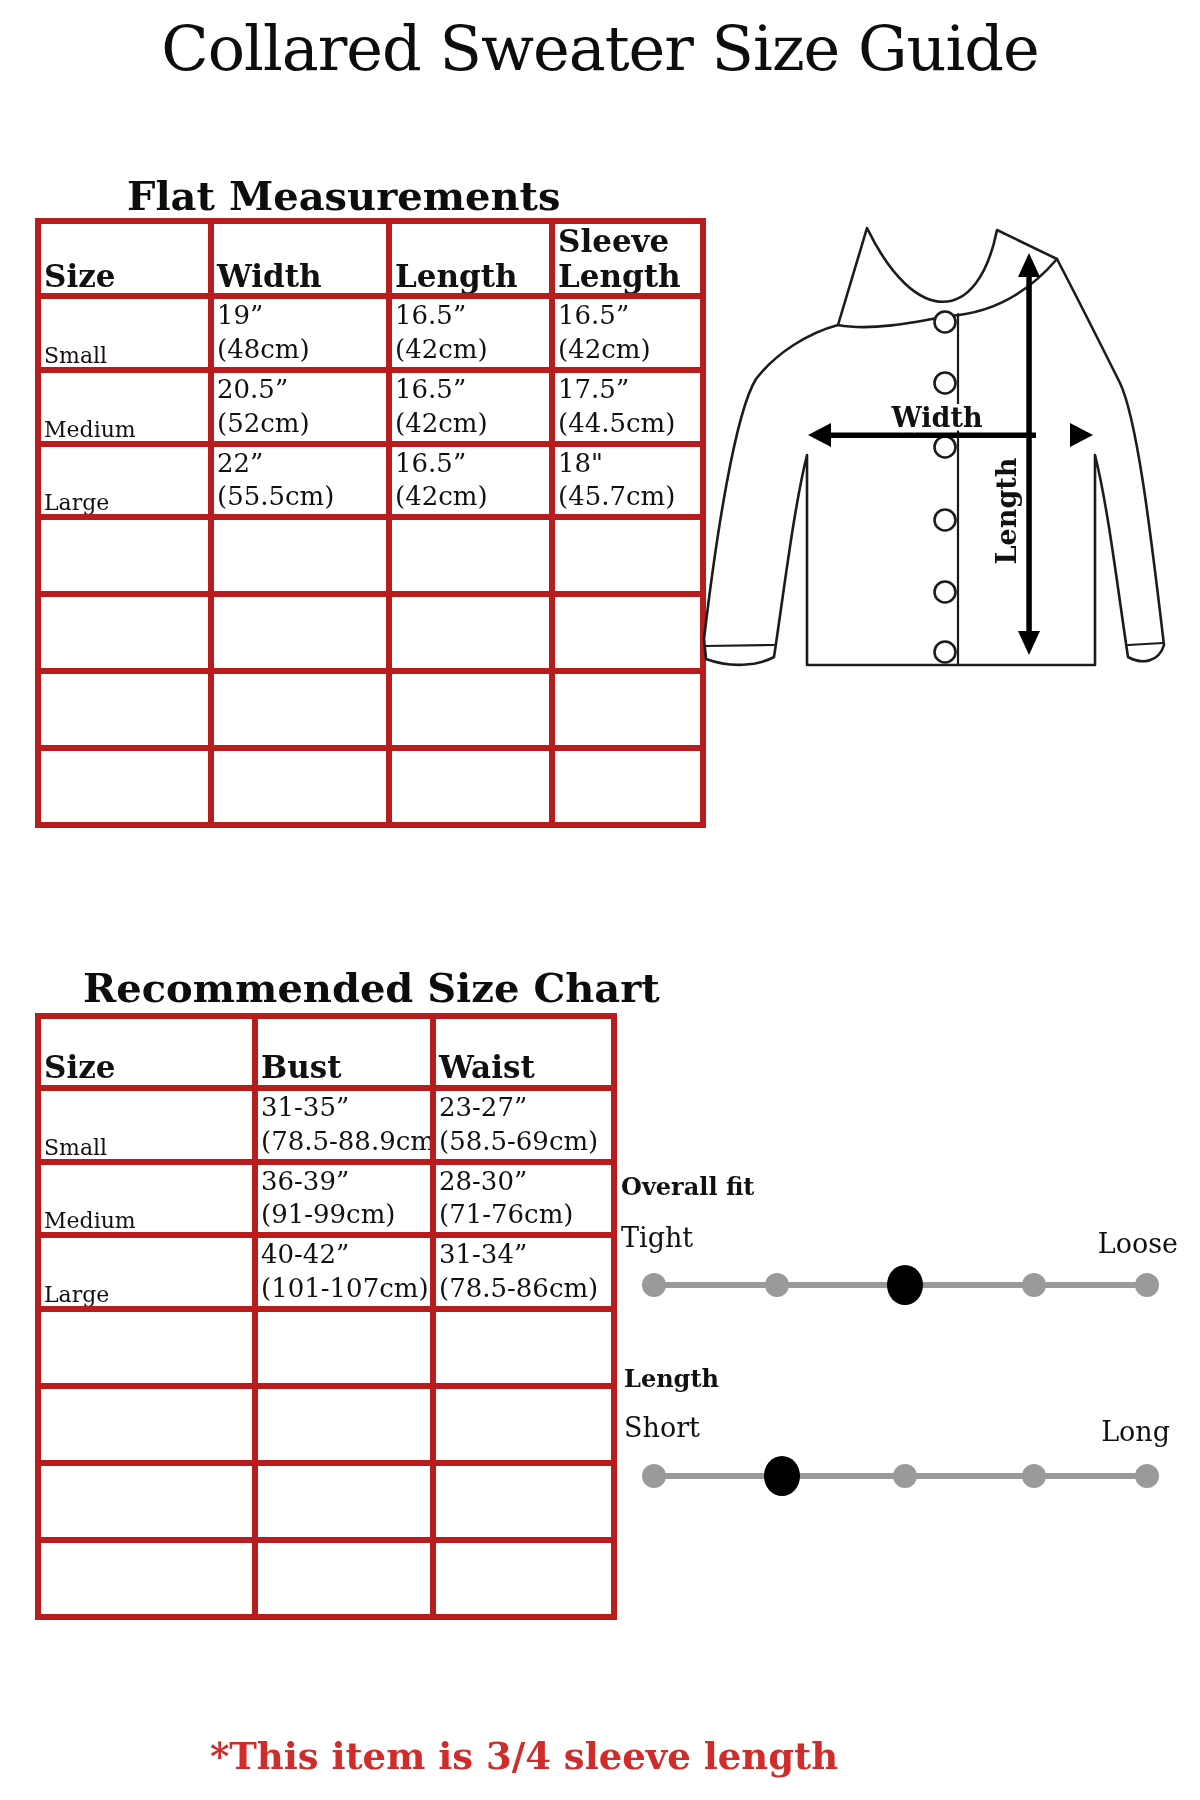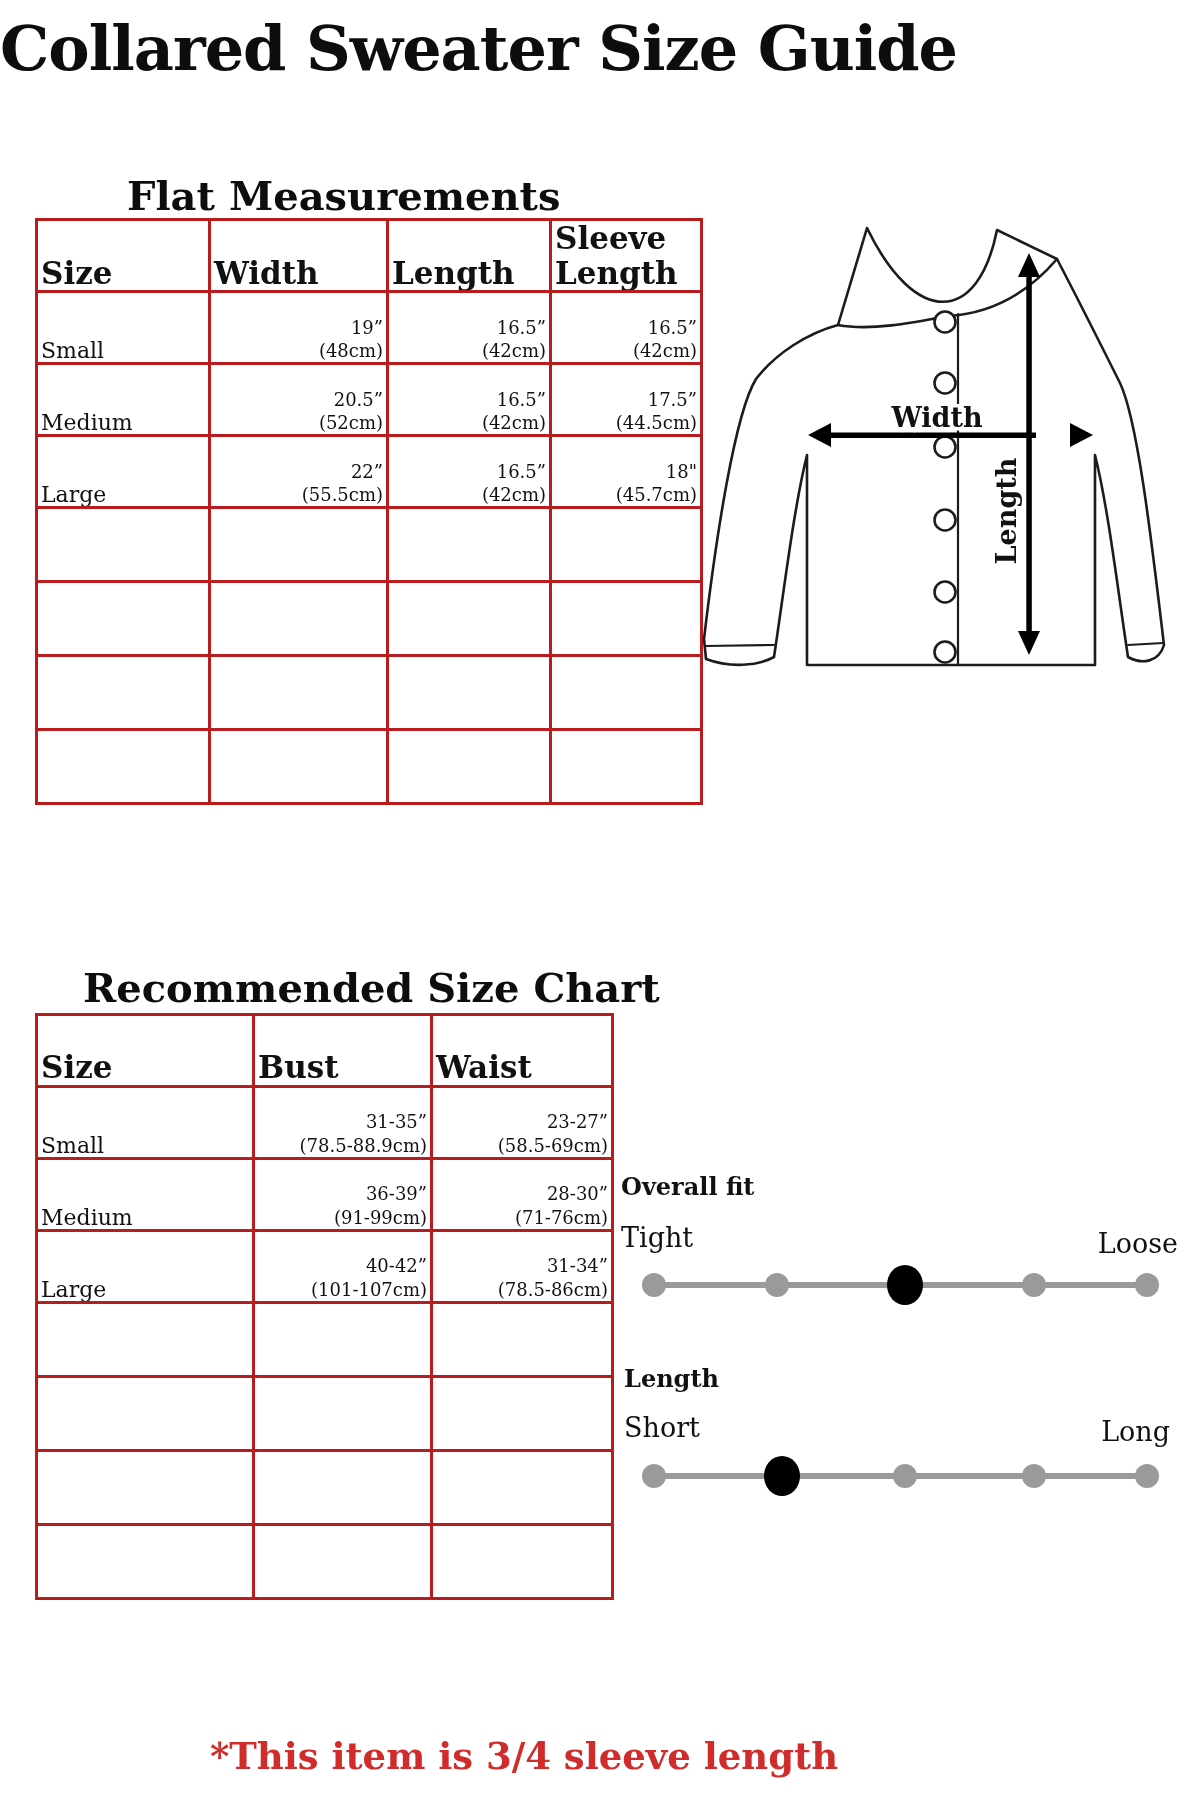--- a/index.html
+++ b/index.html
@@ -2,38 +2,38 @@
 <html><head>
 <meta charset="utf-8">
 <style>
   html,body{margin:0;padding:0;background:#fff;}
   .page{
     position:relative;width:1200px;height:1800px;background:#ffffff;
     font-family:"DejaVu Serif","Liberation Serif",serif;color:#111;overflow:hidden;
   }
   .abs{position:absolute;}
   .page-title{
-    top:12px;left:0;width:1200px;
-    font-size:62px;font-weight:bold;letter-spacing:-1px;color:#0d0d0d;
+    top:12px;left:0;width:1200px;text-align:center;
+    font-size:62px;font-weight:normal;letter-spacing:-1px;color:#0d0d0d;
   }
   .section-heading{font-size:40px;font-weight:bold;color:#0d0d0d;white-space:nowrap;}
   table.sizes{border-collapse:collapse;table-layout:fixed;}
   table.sizes td,table.sizes th{
-    border:3px solid #b91c1c;padding:0 3px;overflow:hidden;
+    border:6px solid #b91c1c;padding:0 3px;overflow:hidden;
   }
   th.colhead{
     font-size:31px;font-weight:bold;text-align:left;vertical-align:bottom;
     padding-left:5px;padding-bottom:1px;line-height:1.12;
   }
   td.sizecell{
     font-size:22px;text-align:left;vertical-align:bottom;
     padding-left:5px;padding-bottom:0;line-height:1.05;
   }
   td.valcell{
-    font-size:18px;text-align:right;vertical-align:bottom;
+    font-size:26px;text-align:left;vertical-align:bottom;
     line-height:1.3;padding-bottom:3px;white-space:nowrap;
   }
   td.emptycell{height:71px;}
   .slider-label{font-size:24px;font-weight:bold;white-space:nowrap;}
   .slider-end{font-size:27px;white-space:nowrap;}
   .slider-track{
     position:absolute;height:6px;background:#9a9a9a;border-radius:3px;
   }
   .slider-track .dot{
     position:absolute;top:3px;width:24px;height:24px;border-radius:50%;

